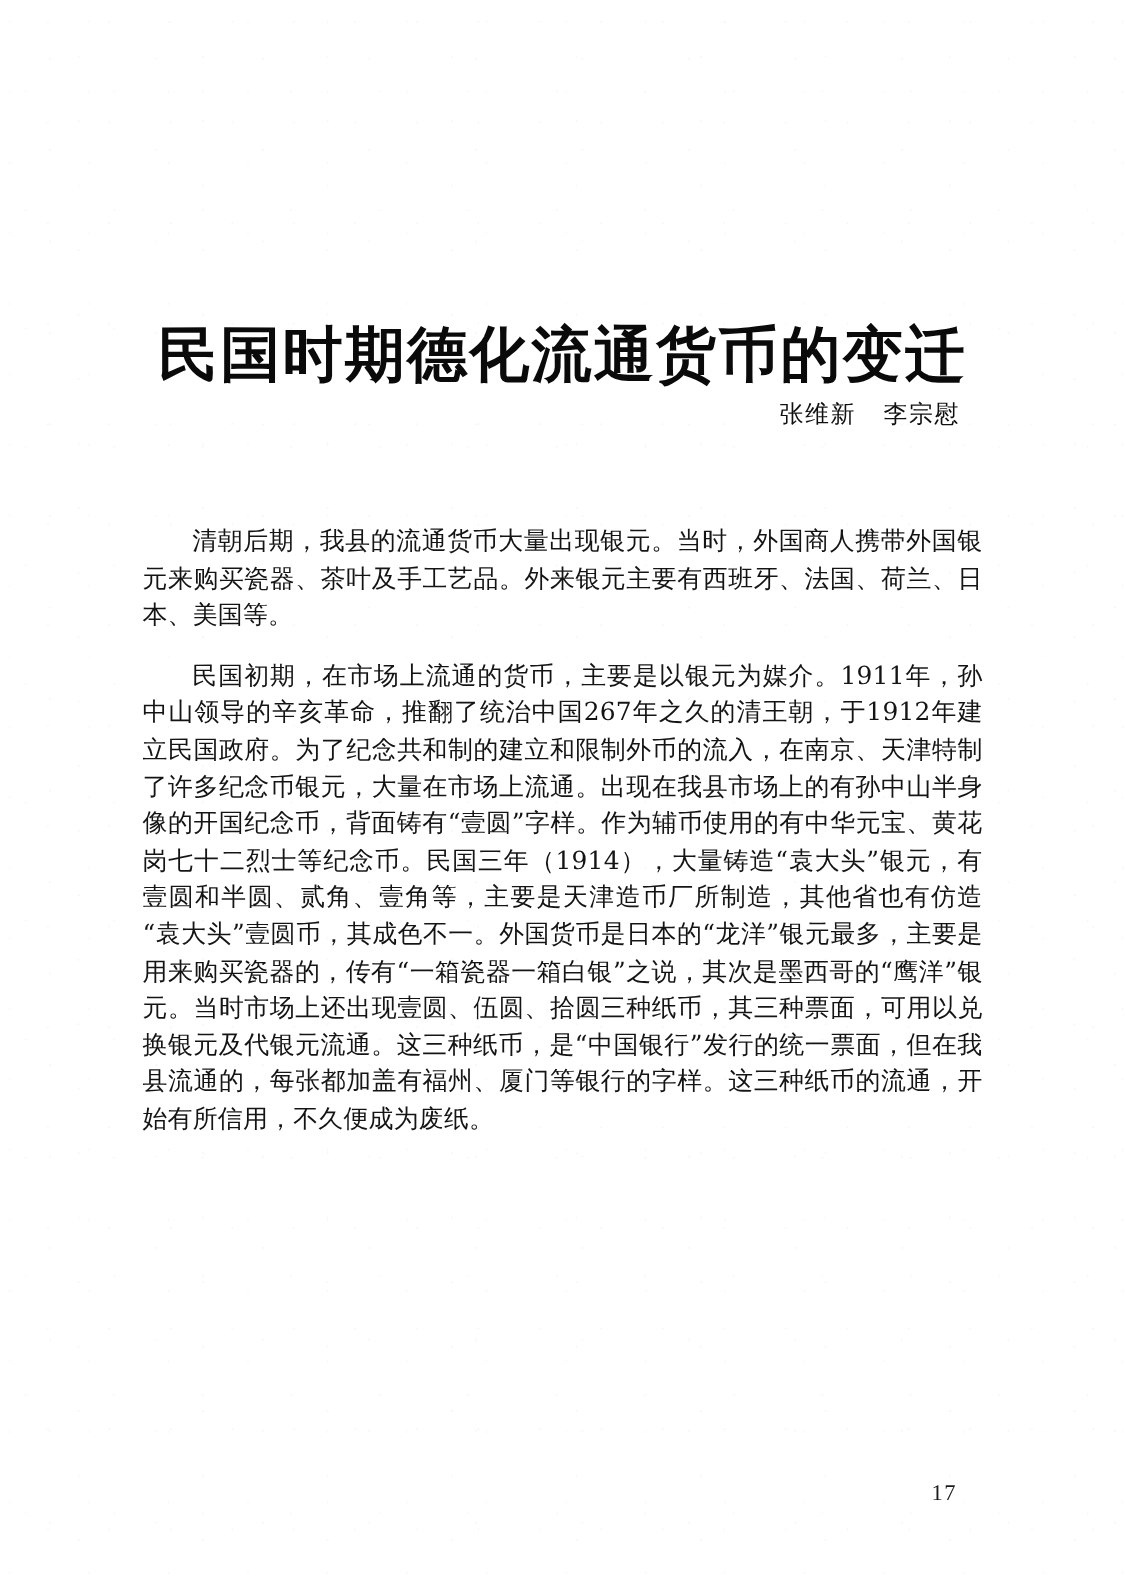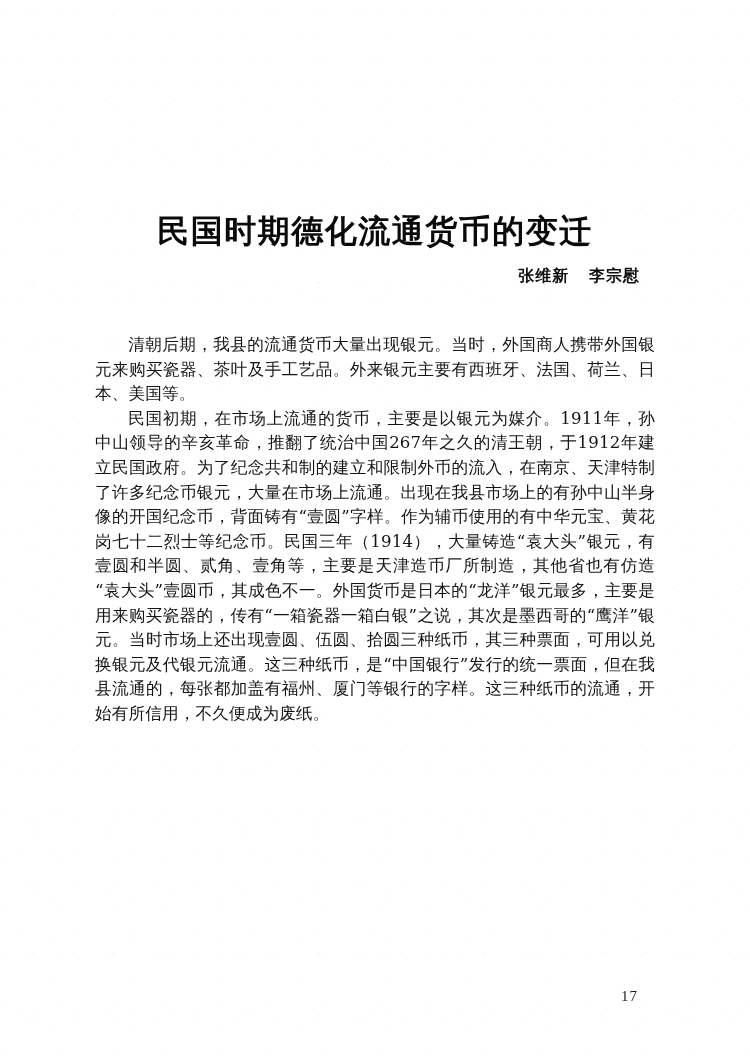--- a/index.html
+++ b/index.html
@@ -20,55 +20,55 @@
     -webkit-font-smoothing: none;
   }
 
   
   #article-title {
     position: absolute;
     left: 0;
     top: 190px;
     width: 750px;
     text-align: center;
-    font-size: 32px;
+    font-size: 40px;
     font-weight: bold;
     letter-spacing: 1.5px;
     line-height: 40px;
     color: #0a0a0a;
     font-family: "DejaVu Serif", "Liberation Serif", serif;
   }
 
   #author-line {
     position: absolute;
     right: 110px;
     top: 266px;
     font-size: 16px;
-    font-weight: bold;
+    font-weight: normal;
     letter-spacing: 1px;
     color: #101010;
     white-space: pre;
   }
 
   
   #body-text {
     position: absolute;
     left: 95px;
     top: 333px;
     width: 560px;
     font-size: 16.6px;
     line-height: 24.6px;
     text-align: justify;
     text-justify: inter-ideograph;
     letter-spacing: 0.15px;
     color: #141414;
   }
 
   #body-text p {
-    margin: 0 0 0 0;
+    margin: 16px 0 0 0;
     text-indent: 2em;
     text-align: justify;
     text-justify: inter-ideograph;
   }
 
   
   #page-number {
     position: absolute;
     left: 621px;
     top: 988px;

